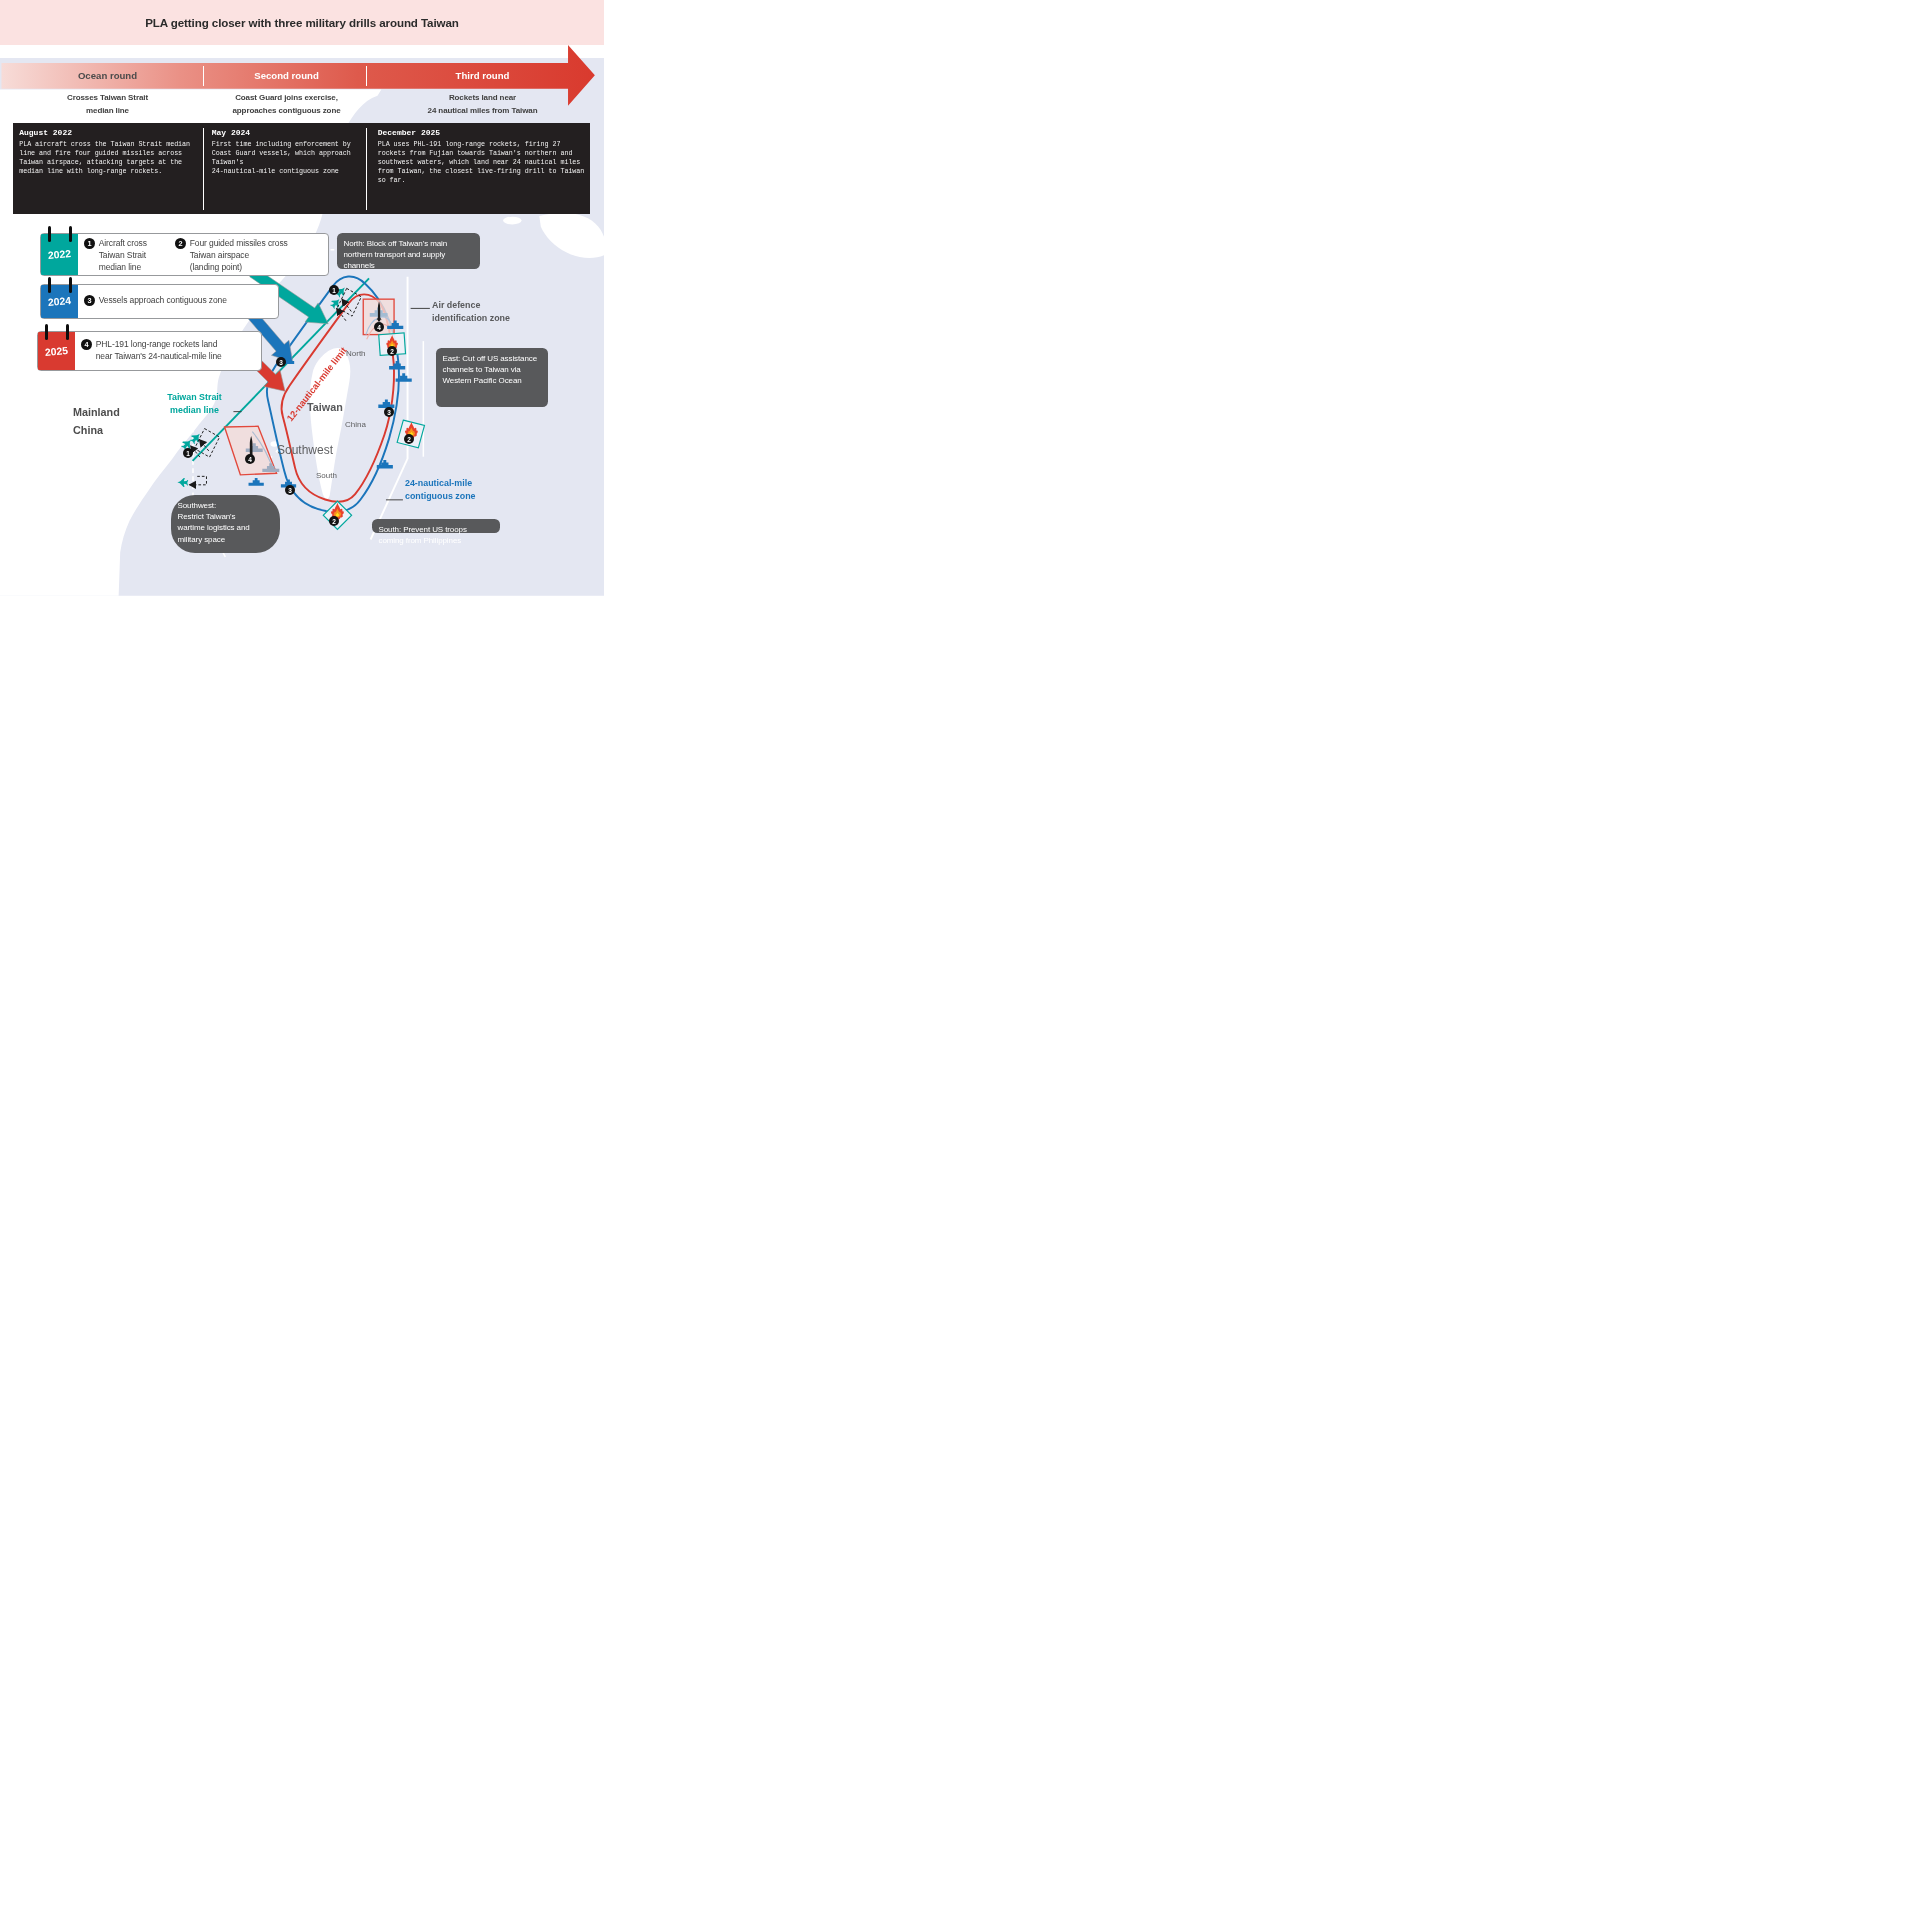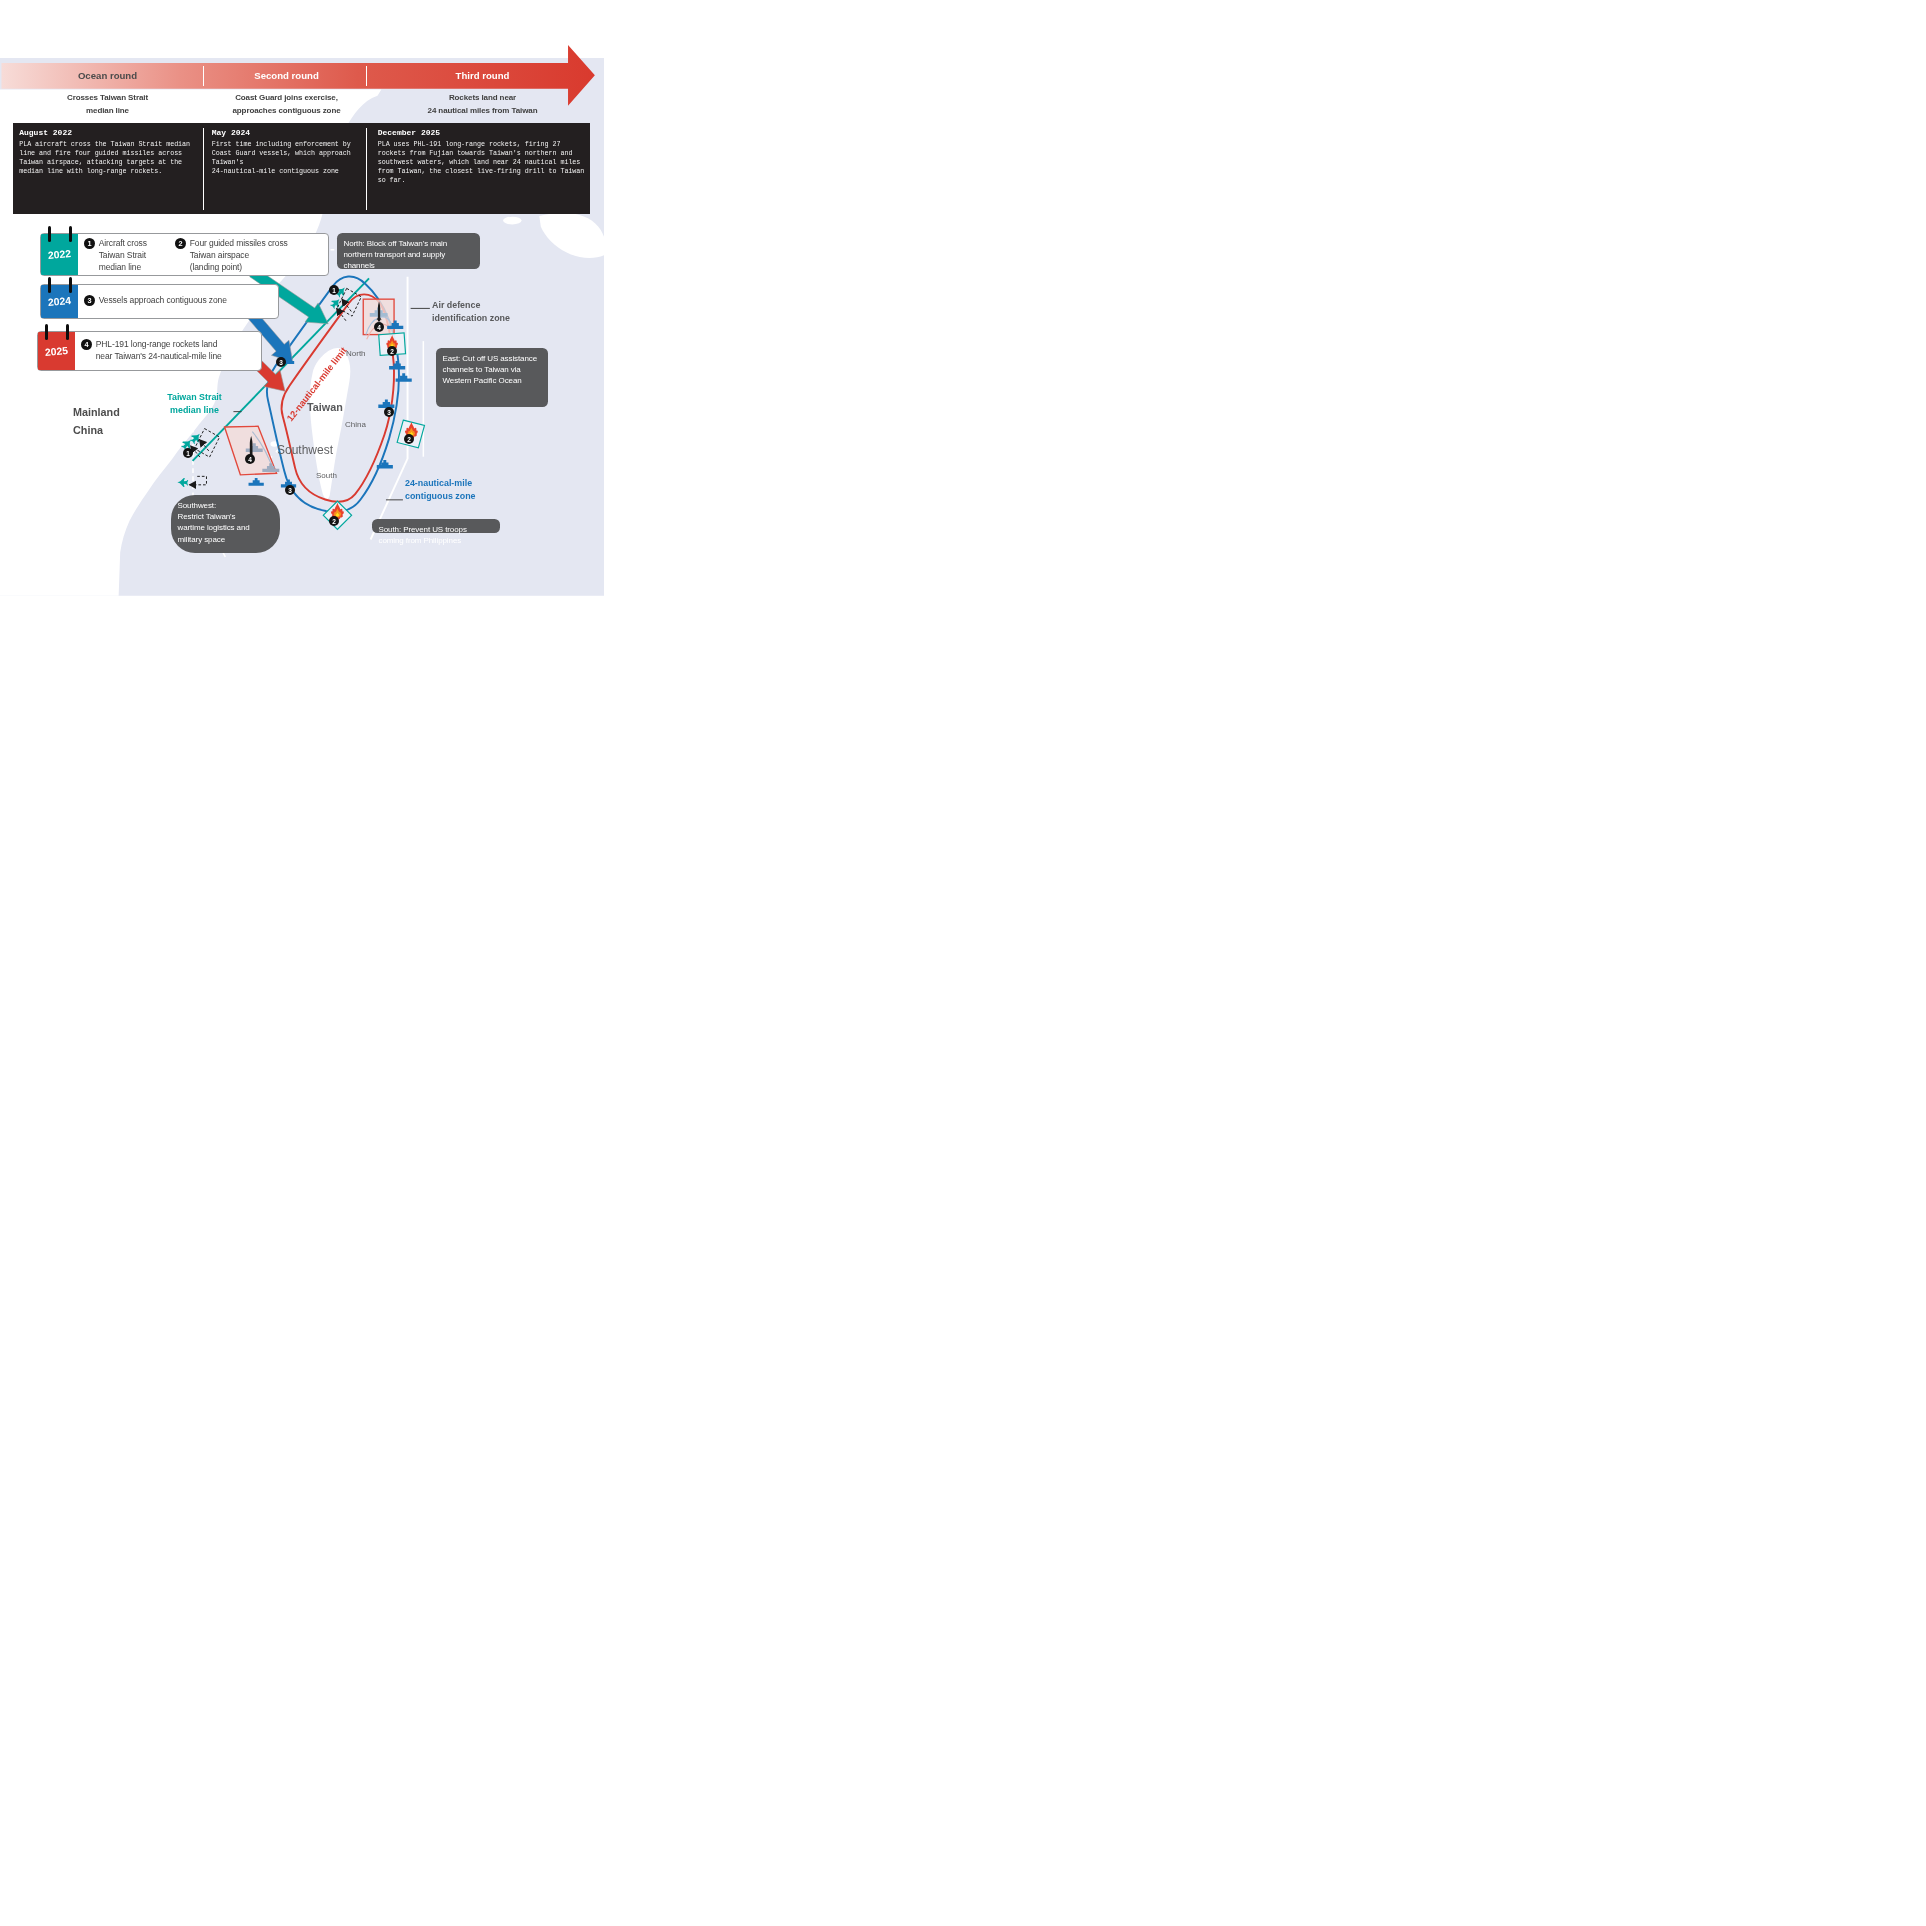--- a/index.html
+++ b/index.html
@@ -153,20 +153,23 @@
     <line x1="542" y1="1170" x2="518" y2="1141" stroke="#1a1a1a" stroke-width="2.5" stroke-dasharray="7 5" marker-end="url(#mArr)"></line>
     <line x1="519" y1="1186" x2="495" y2="1157" stroke="#1a1a1a" stroke-width="2.5" stroke-dasharray="7 5" marker-end="url(#mArr)"></line>
     <polygon points="531,1112 570,1134 544,1186 505,1164" fill="none" stroke="#1a1a1a" stroke-width="2.5" stroke-dasharray="7 5"></polygon>
     <polyline points="512,1236 536,1236 536,1258 492,1258" fill="none" stroke="#1a1a1a" stroke-width="2.5" stroke-dasharray="7 5" marker-end="url(#mArr)"></polyline>
 
     <line x1="1066" y1="800" x2="1116" y2="800" stroke="#3c3c3c" stroke-width="2.5"></line>
     <line x1="1002" y1="1297" x2="1046" y2="1297" stroke="#3c3c3c" stroke-width="2.5"></line>
     <line x1="606" y1="1068" x2="627" y2="1068" stroke="#3c3c3c" stroke-width="2.5"></line>
   </svg>
 
+  <div class="abs banner z2">
+    <span class="t">PLA getting closer with three military drills around Taiwan</span>
+  </div>
 
   <svg id="arrowsvg" width="604" height="69" viewBox="0 0 1568 180">
     <defs>
       <linearGradient id="agrad" x1="0" y1="0" x2="1548" y2="0" gradientUnits="userSpaceOnUse">
         <stop offset="0" stop-color="#F7DCD8"></stop>
           <stop offset="0.3" stop-color="#EA9186"></stop>
         <stop offset="0.6" stop-color="#DE5A4C"></stop>
           <stop offset="1" stop-color="#D93A2E"></stop>
       </linearGradient>
     </defs>

